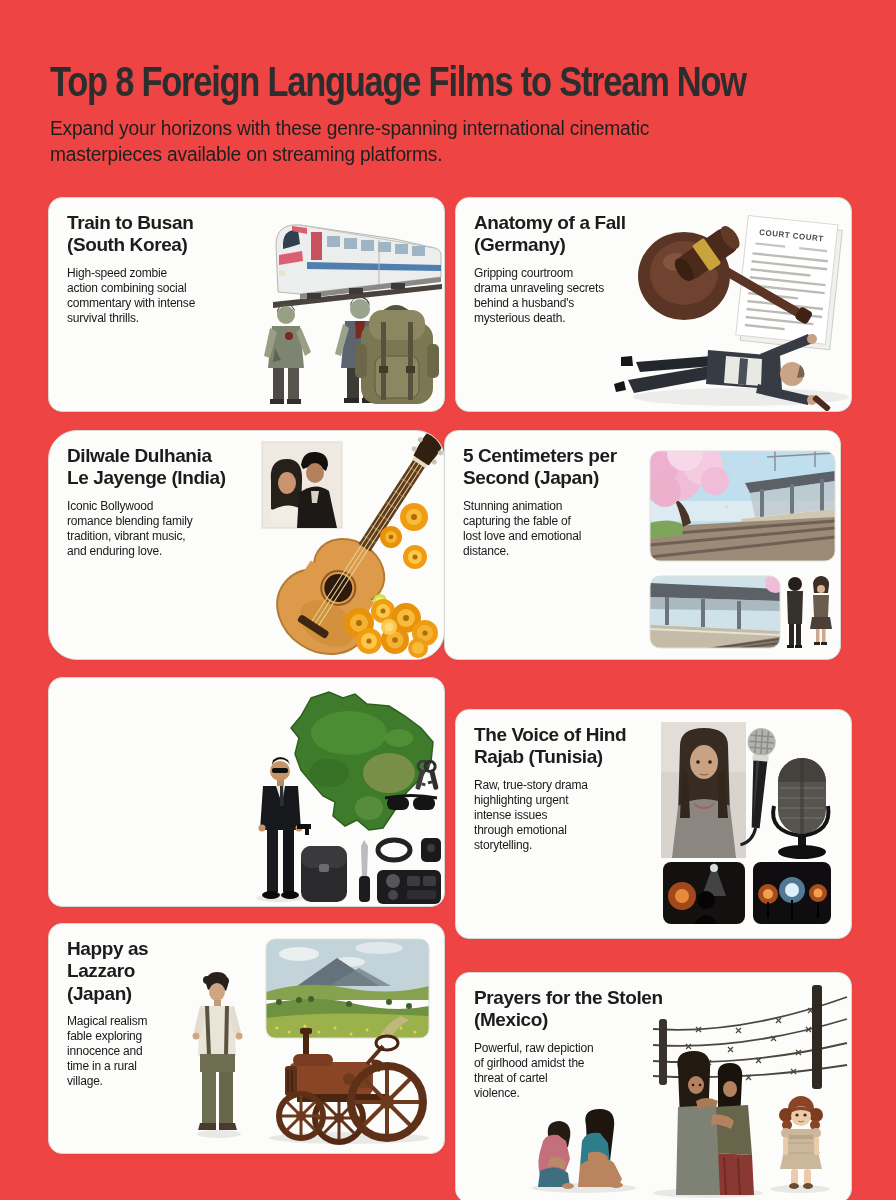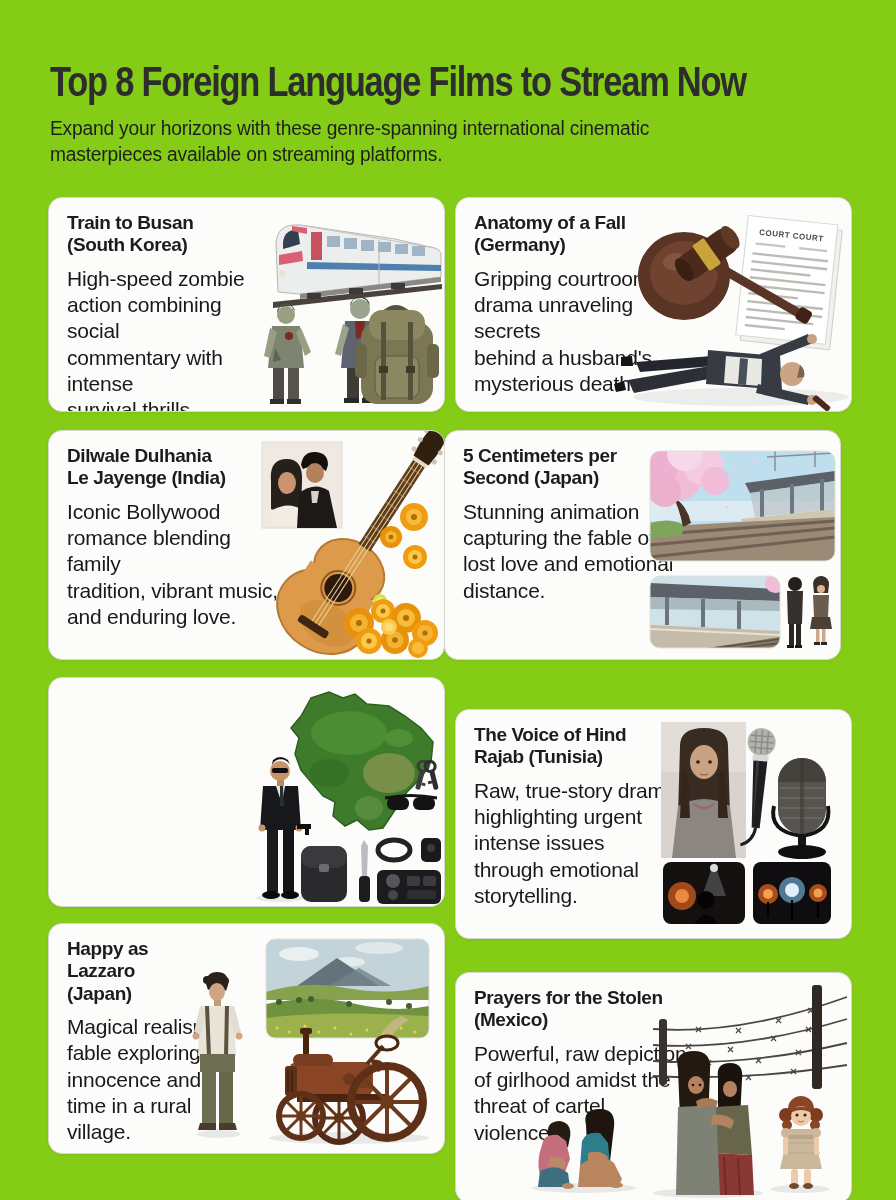--- a/index.html
+++ b/index.html
@@ -1,19 +1,19 @@
 <!DOCTYPE html>
 <html><head>
 <meta charset="utf-8">
 <style>
   html,body{margin:0;padding:0;}
   .page{
     position:relative;width:896px;height:1200px;overflow:hidden;
     background:radial-gradient(ellipse at 50% 0%, #fbfbfa 0%, #f3f2ف0 55%, #f2f1ef 100%);
-    background-color:#84cc16;
+    background-color:#ef4444;
     font-family:"Liberation Sans", sans-serif;
   }
   .page-title{
     position:absolute;left:50px;top:58px;margin:0;
     font-size:42px;font-weight:bold;color:#2d2d2d;letter-spacing:-1.5px;
     transform:scaleX(0.82);transform-origin:left top;white-space:nowrap;
   }
   .page-subtitle{
     position:absolute;left:50px;top:115px;margin:0;
     font-size:20px;color:#1f1f1f;line-height:1.32;letter-spacing:-0.2px;
@@ -22,21 +22,21 @@
   .card{
     position:absolute;background:#fcfcfb;border:1px solid #d8d8d3;border-radius:14px;
     box-shadow:0 1px 3px rgba(0,0,0,0.05);overflow:hidden;text-decoration:underline;
   }
   .card-text{position:absolute;left:18px;top:14px;width:212px;}
   .ttl{
     margin:0;font-size:19px;font-weight:bold;color:#1c1c1c;
     line-height:1.18;letter-spacing:-0.4px;white-space:pre-line;
   }
   .dsc{
-    margin:9px 0 0 0;font-size:21px;color:#191919;
+    margin:9px 0 0 0;font-size:12px;color:#191919;
     line-height:1.25;letter-spacing:-0.2px;white-space:pre-line;
   }
   .c7 .card-text{width:150px;}
   .c8 .card-text{width:255px;}
   svg.illus{position:absolute;left:0;top:0;}
 </style>
 </head>
 <body>
 
 <div class="page">
@@ -174,21 +174,21 @@
         <circle cx="356" cy="202" r="5" fill="#c9a183"></circle>
         <circle cx="336" cy="176" r="12" fill="#cba486"></circle>
         <path d="M344,167 a12,12 0 0 1 4,12 l-7,1 z" fill="#7a6450"></path>
         <g transform="rotate(40 364 204)">
             <rect x="356" y="201" width="20" height="6" rx="2" fill="#4c2a1b"></rect>
           </g>
       </g>
     </svg>
   </div>
 
-  <div class="card c3" style="left:48px;top:430px;width:395px;height:228px;">
+  <div class="card c3" style="left:48px;top:430px;width:395px;height:228px;border-radius:29px;">
     <div class="card-text">
       <h2 class="ttl">Dilwale Dulhania
 Le Jayenge (India)</h2>
       <p class="dsc">Iconic Bollywood
 romance blending family
 tradition, vibrant music,
 and enduring love.</p>
     </div>
     <svg class="illus" width="395" height="228" viewBox="0 0 395 228">
       <g>

